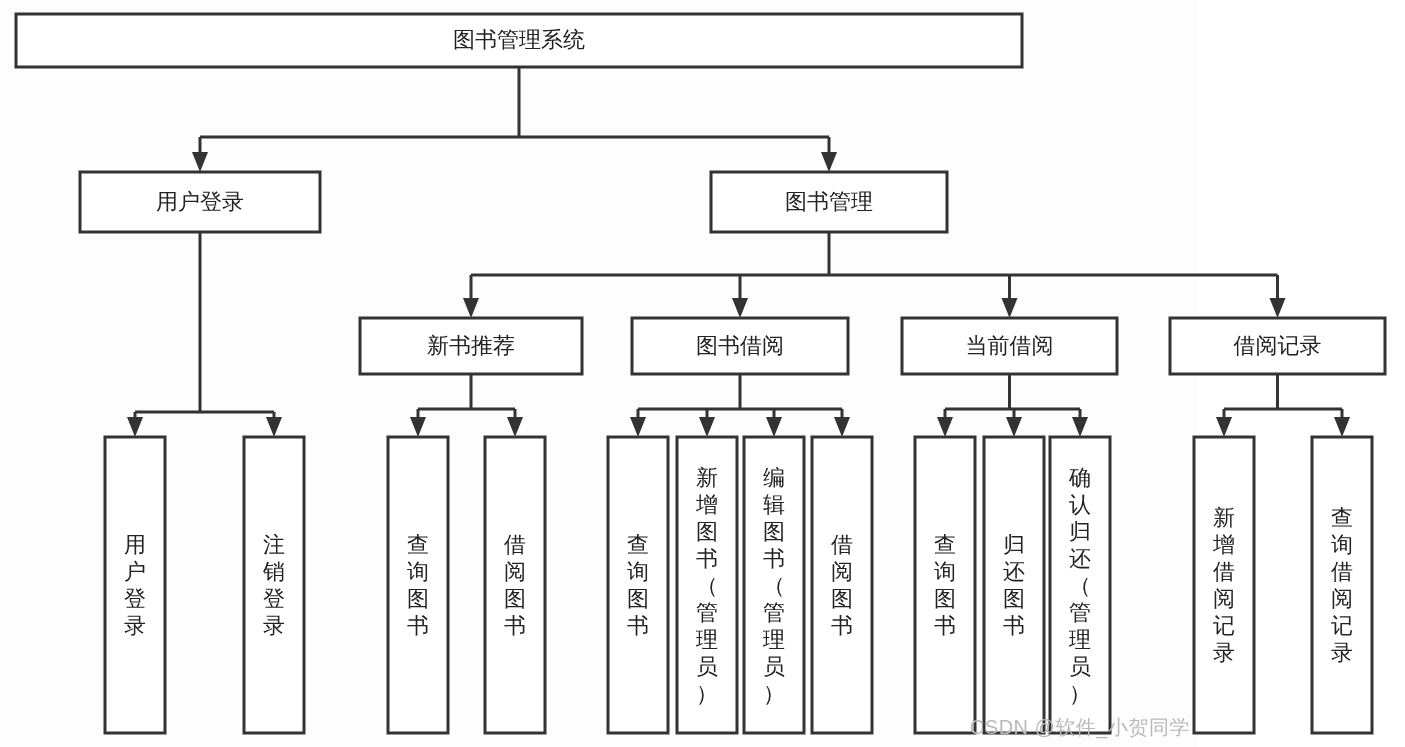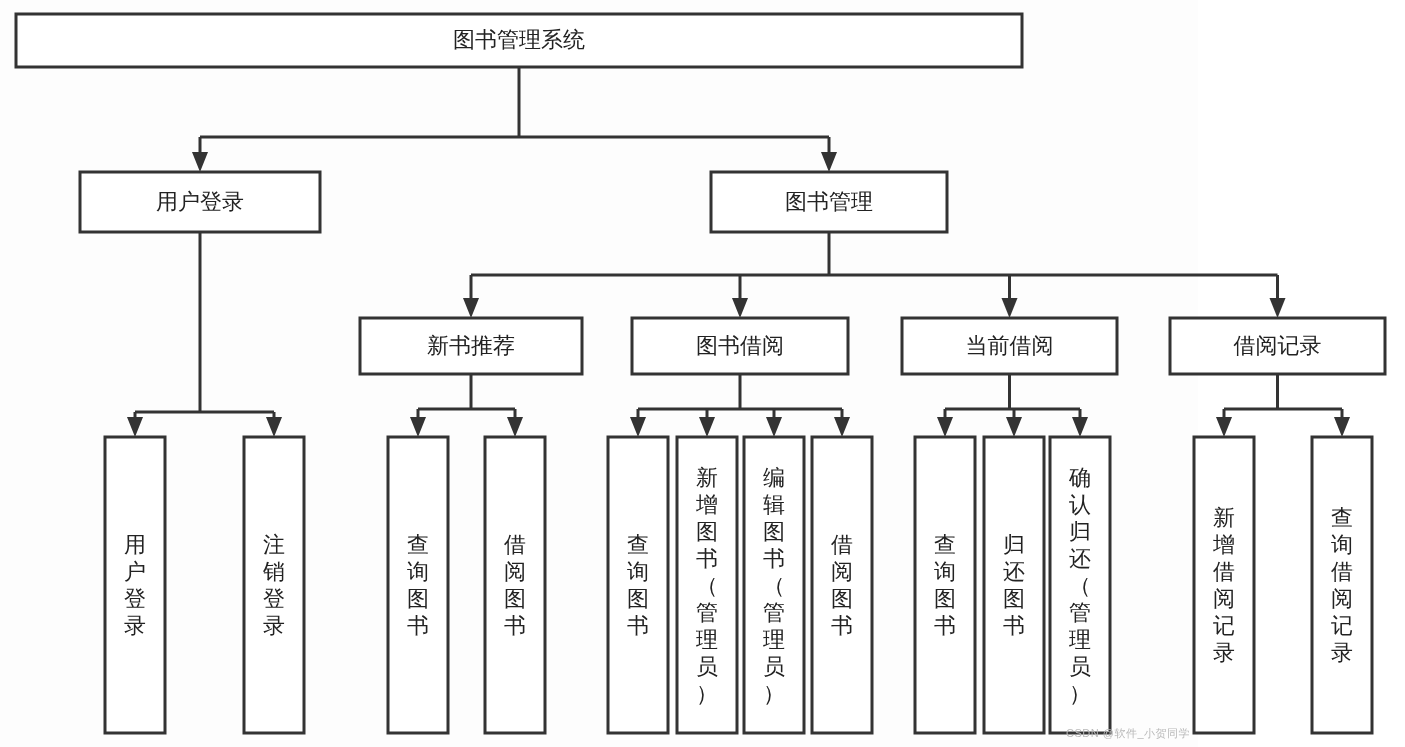--- a/index.html
+++ b/index.html
@@ -22,21 +22,21 @@
     fill:#222222;
     font-size:22px;
     text-anchor:middle;
   }
   .connector{stroke:#333333;stroke-width:3;fill:none;}
   .arrow-head{fill:#333333;stroke:none;}
   .watermark{
     position:absolute;
     right:8px;bottom:6px;
     font-family:"Liberation Sans","DejaVu Sans",sans-serif;
-    font-size:11px;
+    font-size:20px;
     color:#b9b9b9;
     letter-spacing:0.5px;
     white-space:nowrap;
     user-select:none;
   }
 </style>
 </head>
 <body>
 
 <div id="diagram-root">

